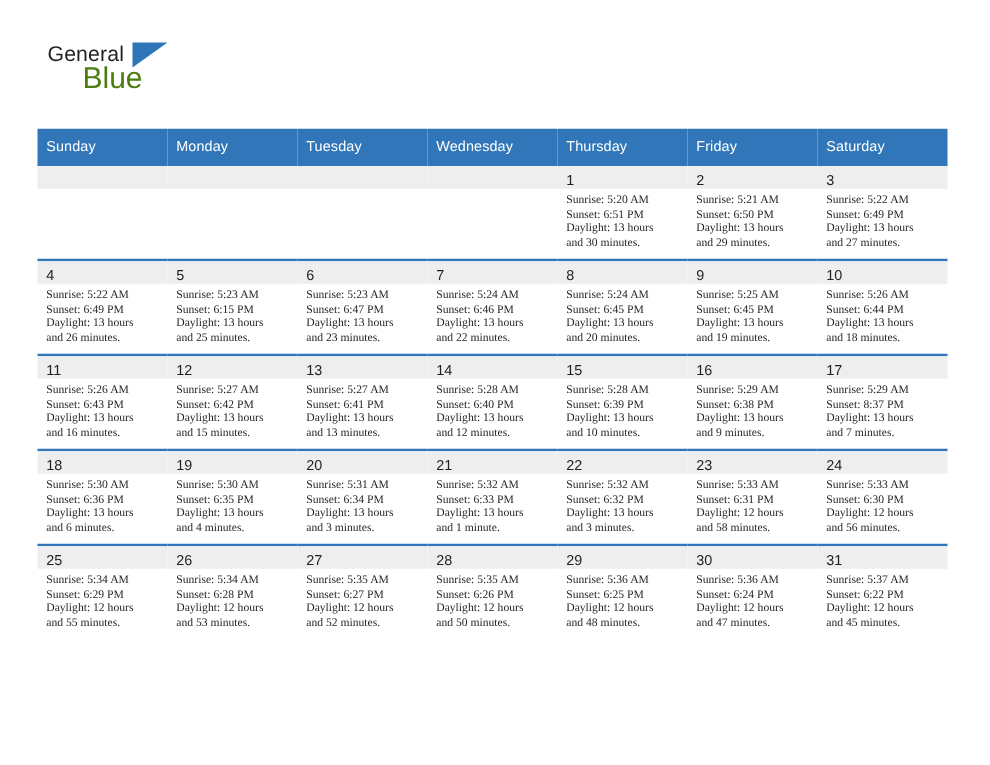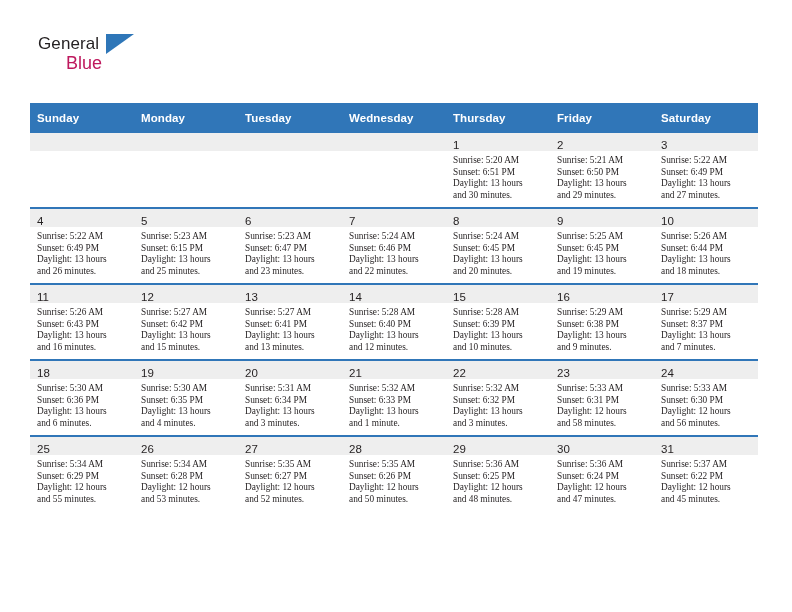--- a/index.html
+++ b/index.html
@@ -44,22 +44,22 @@
     font-size: 17px;
     color: #231f20;
     letter-spacing: 0.1px;
     line-height: 24px;
     white-space: nowrap;
   }
   .brand-blue {
     position: absolute;
     left: 28px;
     top: 19px;
-    font-size: 18px;
-    color: #be185d;
+    font-size: 24px;
+    color: #4d7c0f;
     line-height: 24px;
     white-space: nowrap;
   }
   .brand-flag {
     position: absolute;
     left: 68px;
     top: 2px;
     width: 0;
     height: 0;
     border-left: 28px solid #2e76b8;
@@ -95,21 +95,21 @@
     top: 103px;
     width: 728px;
     border-collapse: collapse;
     table-layout: fixed;
   }
 
   .calendar th {
     background: #3076b8;
     color: #ffffff;
     font-size: 11.5px;
-    font-weight: bold;
+    font-weight: normal;
     text-align: left;
     padding: 6px 0 6px 7px;
     height: 18px;
     vertical-align: middle;
     letter-spacing: 0.1px;
   }
 
   .calendar td {
     width: 104px;
     height: 74px;

